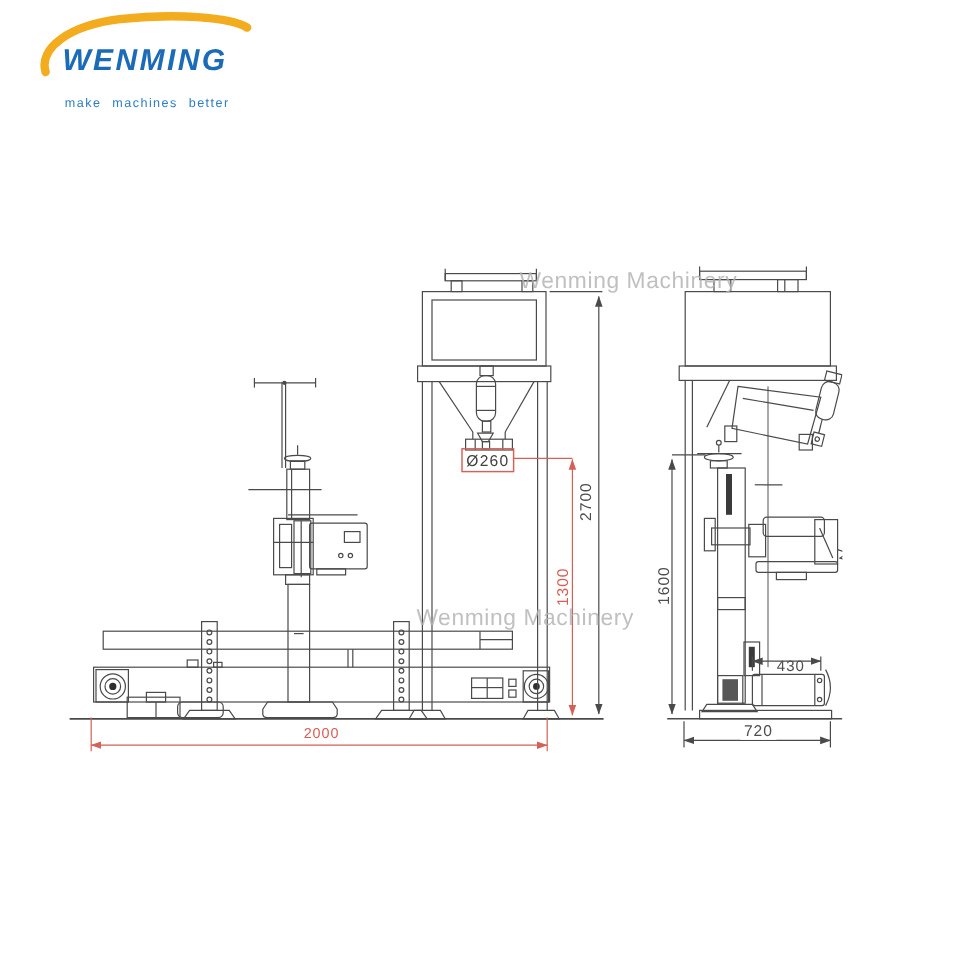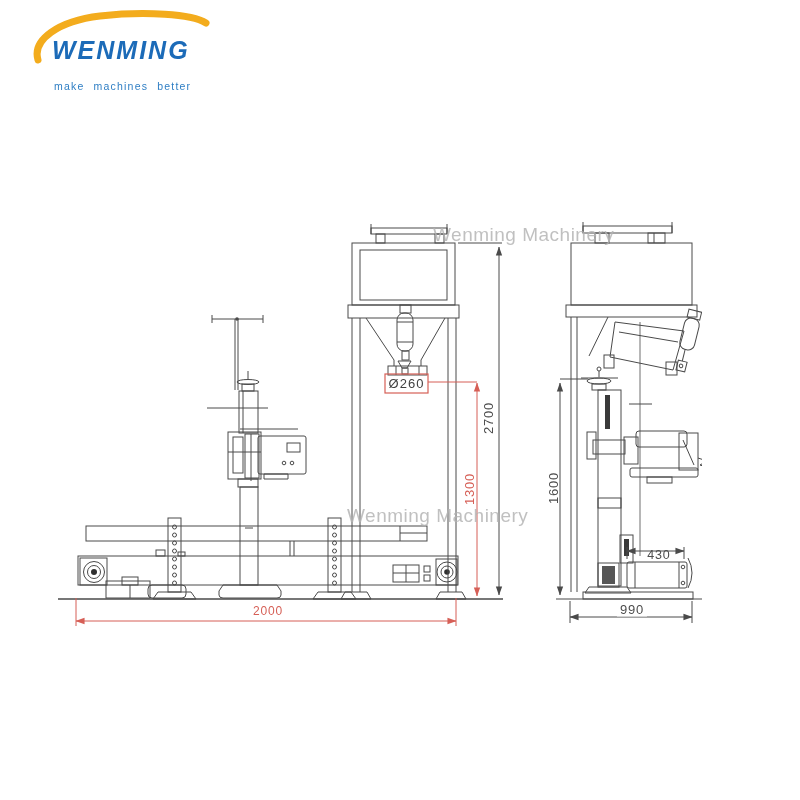--- a/index.html
+++ b/index.html
@@ -250,16 +250,16 @@
   </svg>
 
   <div class="wm lbl" style="left:433px;top:224px;">Wenming Machinery</div>
   <div class="wm lbl" style="left:347px;top:505px;">Wenming Machinery</div>
 
   <div class="spout">Ø260</div>
   <div class="dim v" style="left:488px;top:418px;">2700</div>
   <div class="dim v red" style="left:469px;top:489px;">1300</div>
   <div class="dim v" style="left:553px;top:488px;">1600</div>
   <div class="dim" style="left:659px;top:543px;font-size:12.5px;margin-top:12px;">430</div>
-  <div class="dim bg" style="left:632px;top:609px;">990</div>
+  <div class="dim bg" style="left:632px;top:609px;">720</div>
   <div class="dim red" style="left:268px;top:611px;font-size:12px;">2000</div>
 
 </div>
 
 </body></html>

